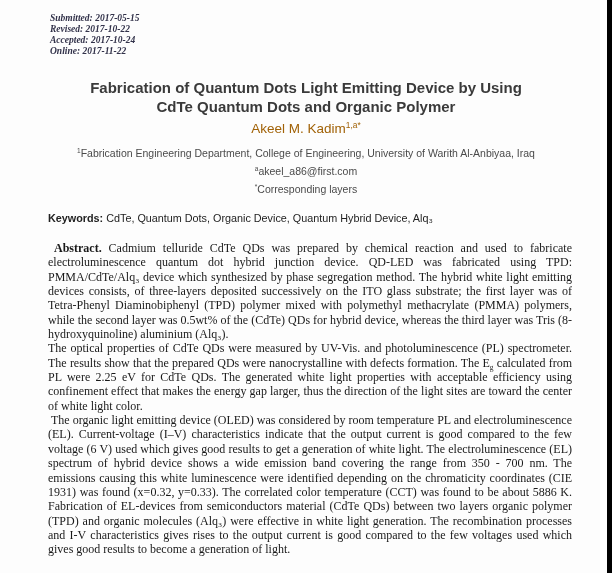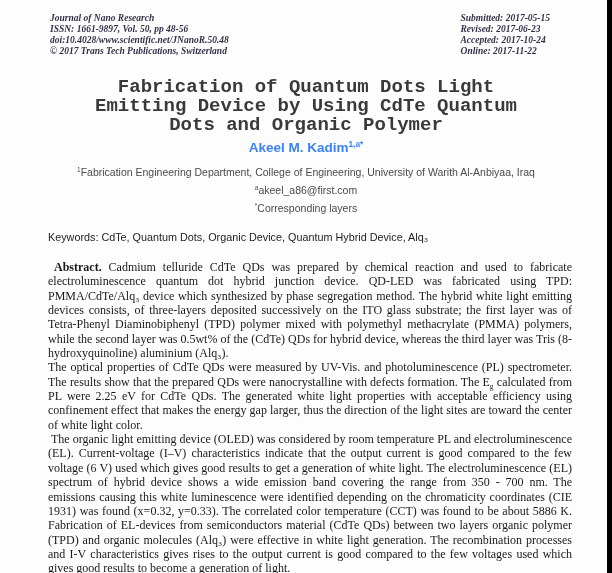--- a/index.html
+++ b/index.html
@@ -29,33 +29,32 @@
     font-weight: bold;
     font-size: 9.5px;
     line-height: 11px;
     color: #32324a;
   }
   .dates-block { }
   
   .title {
     margin: 21px 70px 0 70px;
     text-align: center;
-    font-family: Liberation Mono, monospace;
+    font-family: Liberation Sans, sans-serif;
     font-weight: bold;
-    font-size: 19px;
+    font-size: 15px;
     line-height: 19px;
     color: #3a3a3a;
   }
   .author {
     margin-top: 5px;
     text-align: center;
     font-family: "Liberation Sans", "DejaVu Sans", sans-serif;
     font-size: 13.5px;
-    color: #3b82f6;
-    font-weight: bold;
+    color: #a16207;
   }
   .affiliation {
     margin-top: 11px;
     text-align: center;
     font-family: "Liberation Sans", "DejaVu Sans", sans-serif;
     font-size: 10.5px;
     color: #4a4a4a;
   }
   .email-line, .corresponding-line {
     margin-top: 6px;
@@ -66,21 +65,21 @@
   }
   sup { font-size: 0.62em; vertical-align: super; line-height: 0; }
   sub { font-size: 0.62em; vertical-align: sub; line-height: 0; }
   
   .keywords {
     margin: 17px 40px 0 48px;
     font-family: "Liberation Sans", "DejaVu Sans", sans-serif;
     font-size: 10.8px;
     color: #222;
   }
-  .keywords .kw-label { font-weight: normal; }
+  .keywords .kw-label { font-weight: bold; }
   
   .abstract {
     margin: 17px 40px 0 48px;
     font-size: 12px;
     line-height: 14.35px;
     color: #191919;
     text-align: justify;
   }
   .abstract p { margin: 0; }
   .abstract .abs-label { font-weight: bold; }
@@ -88,29 +87,23 @@
   .abstract p.p3 { text-indent: 3px; font-family: Liberation Serif, serif; }
 </style>
 </head>
 <body>
 
 <div class="page">
 
   <div class="right-border"></div>
 
   <div class="header-row">
-    <div class="journal-block">
-      <div>Journal of Nano Research</div>
-      <div>ISSN: 1661-9897, Vol. 50, pp 48-56</div>
-      <div>doi:10.4028/www.scientific.net/JNanoR.50.48</div>
-      <div>© 2017 Trans Tech Publications, Switzerland</div>
-    </div>
     <div class="dates-block">
       <div>Submitted: 2017-05-15</div>
-      <div>Revised: 2017-06-23</div>
+      <div>Revised: 2017-10-22</div>
       <div>Accepted: 2017-10-24</div>
       <div>Online: 2017-11-22</div>
     </div>
   </div>
 
   <h1 class="title">Fabrication of Quantum Dots Light Emitting Device by Using CdTe Quantum Dots and Organic Polymer</h1>
 
   <div class="author"><span>Akeel M. Kadim</span><sup>1,a*</sup></div>
 
   <div class="affiliation"><sup>1</sup><span>Fabrication Engineering Department, College of Engineering, University of Warith Al-Anbiyaa, Iraq</span></div>

